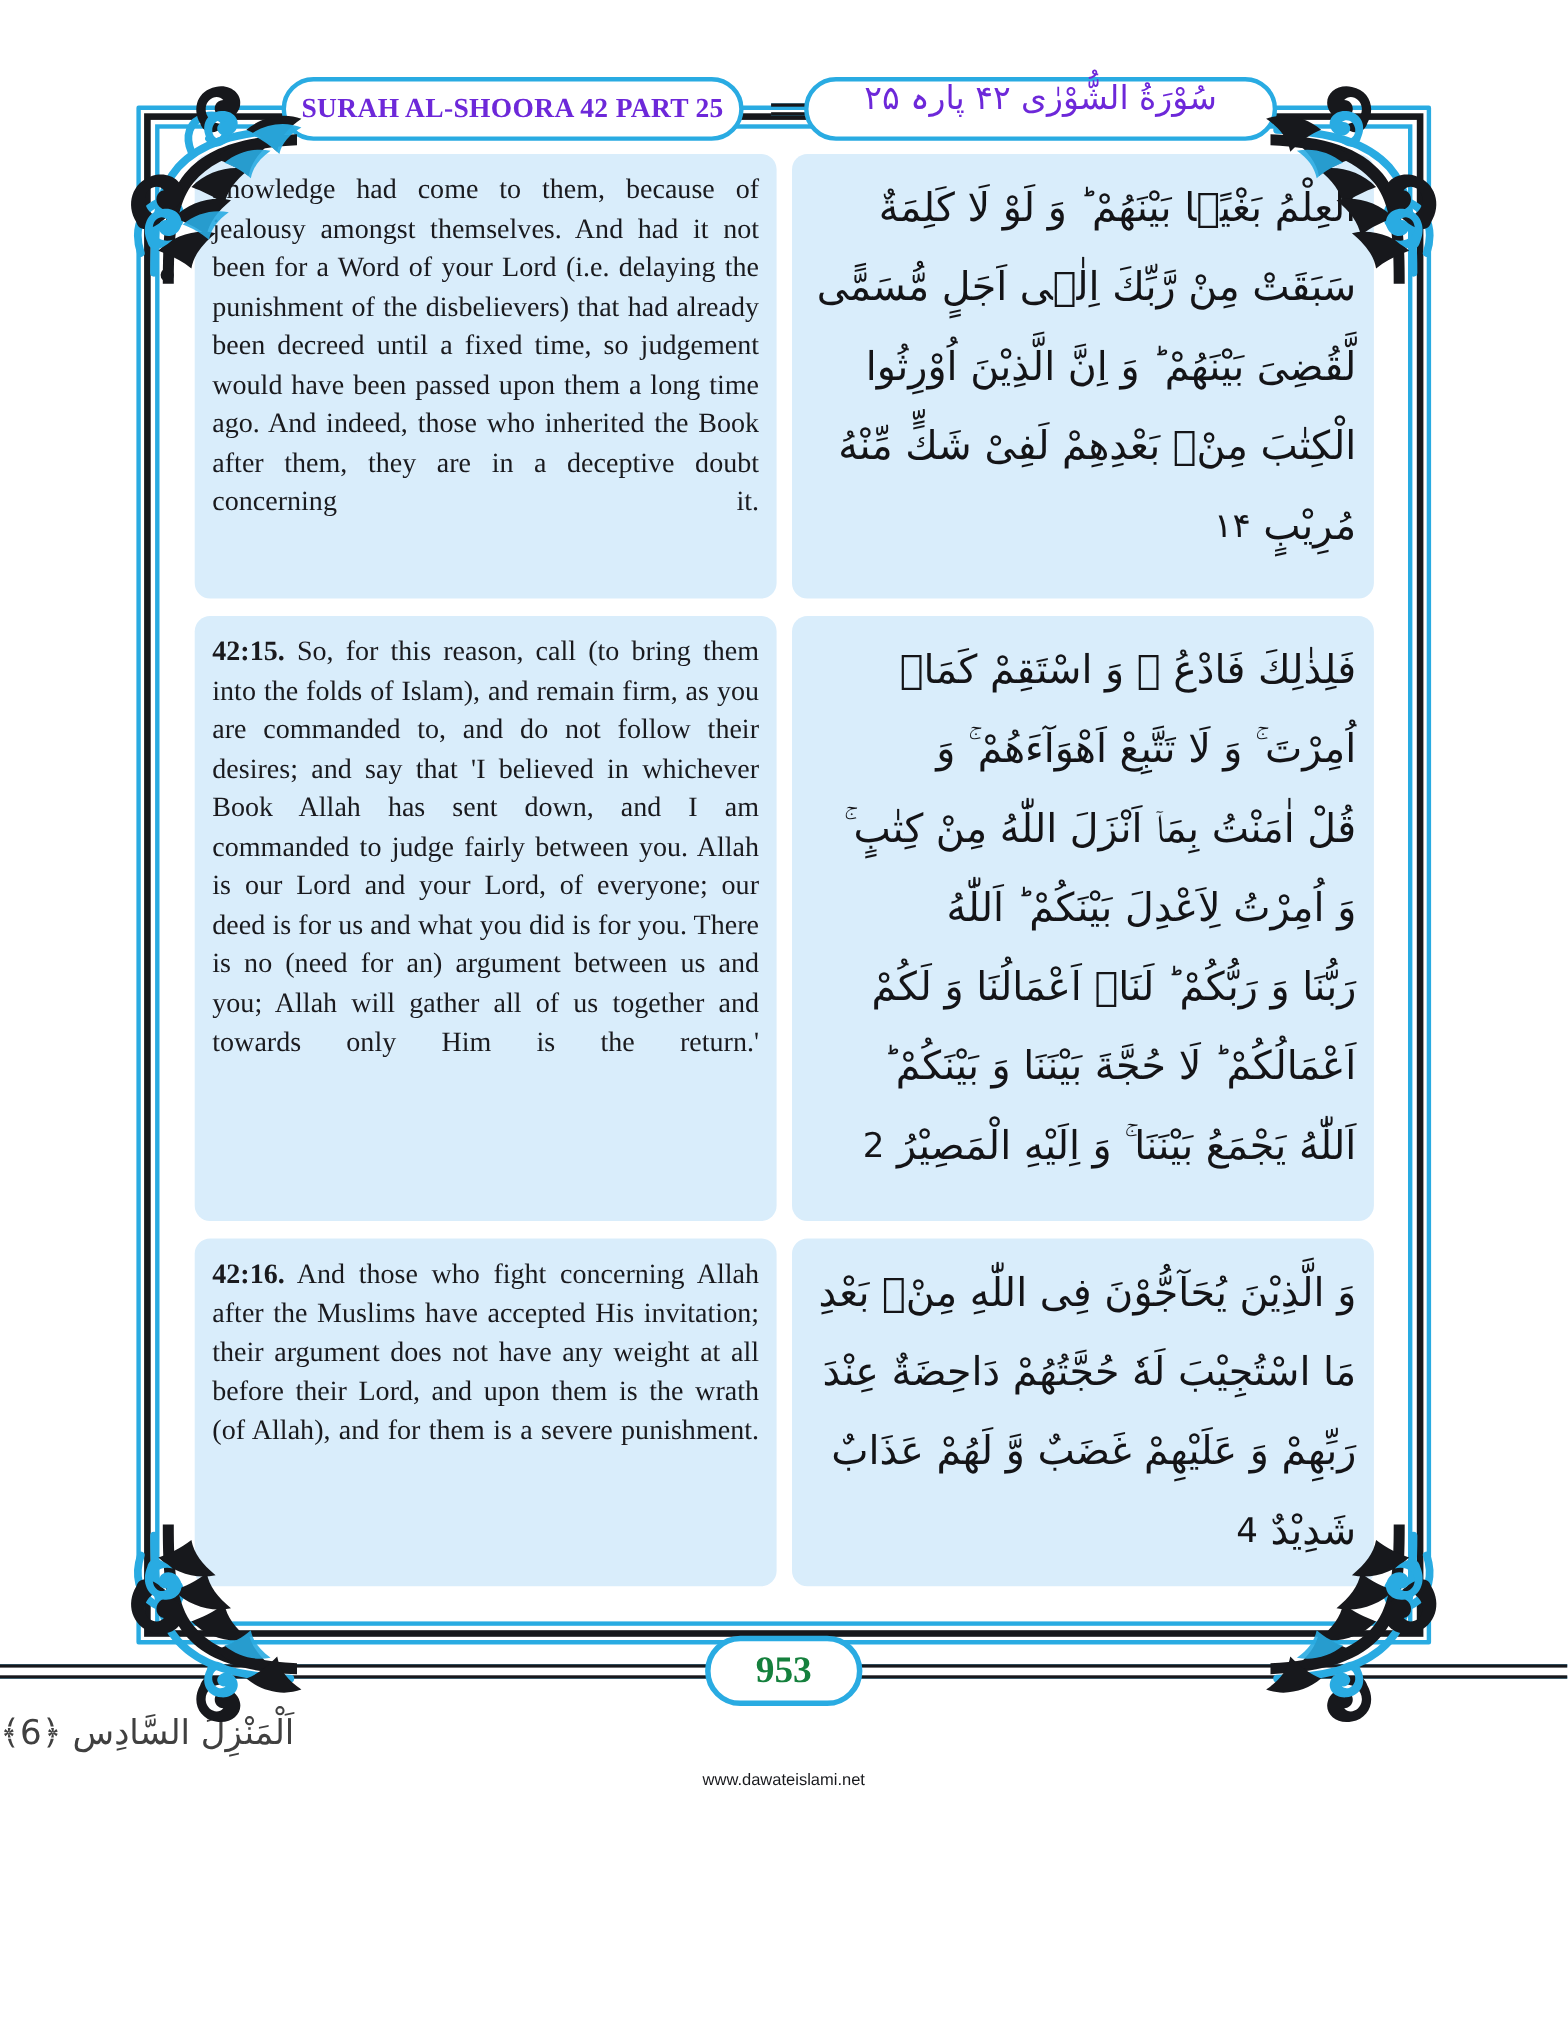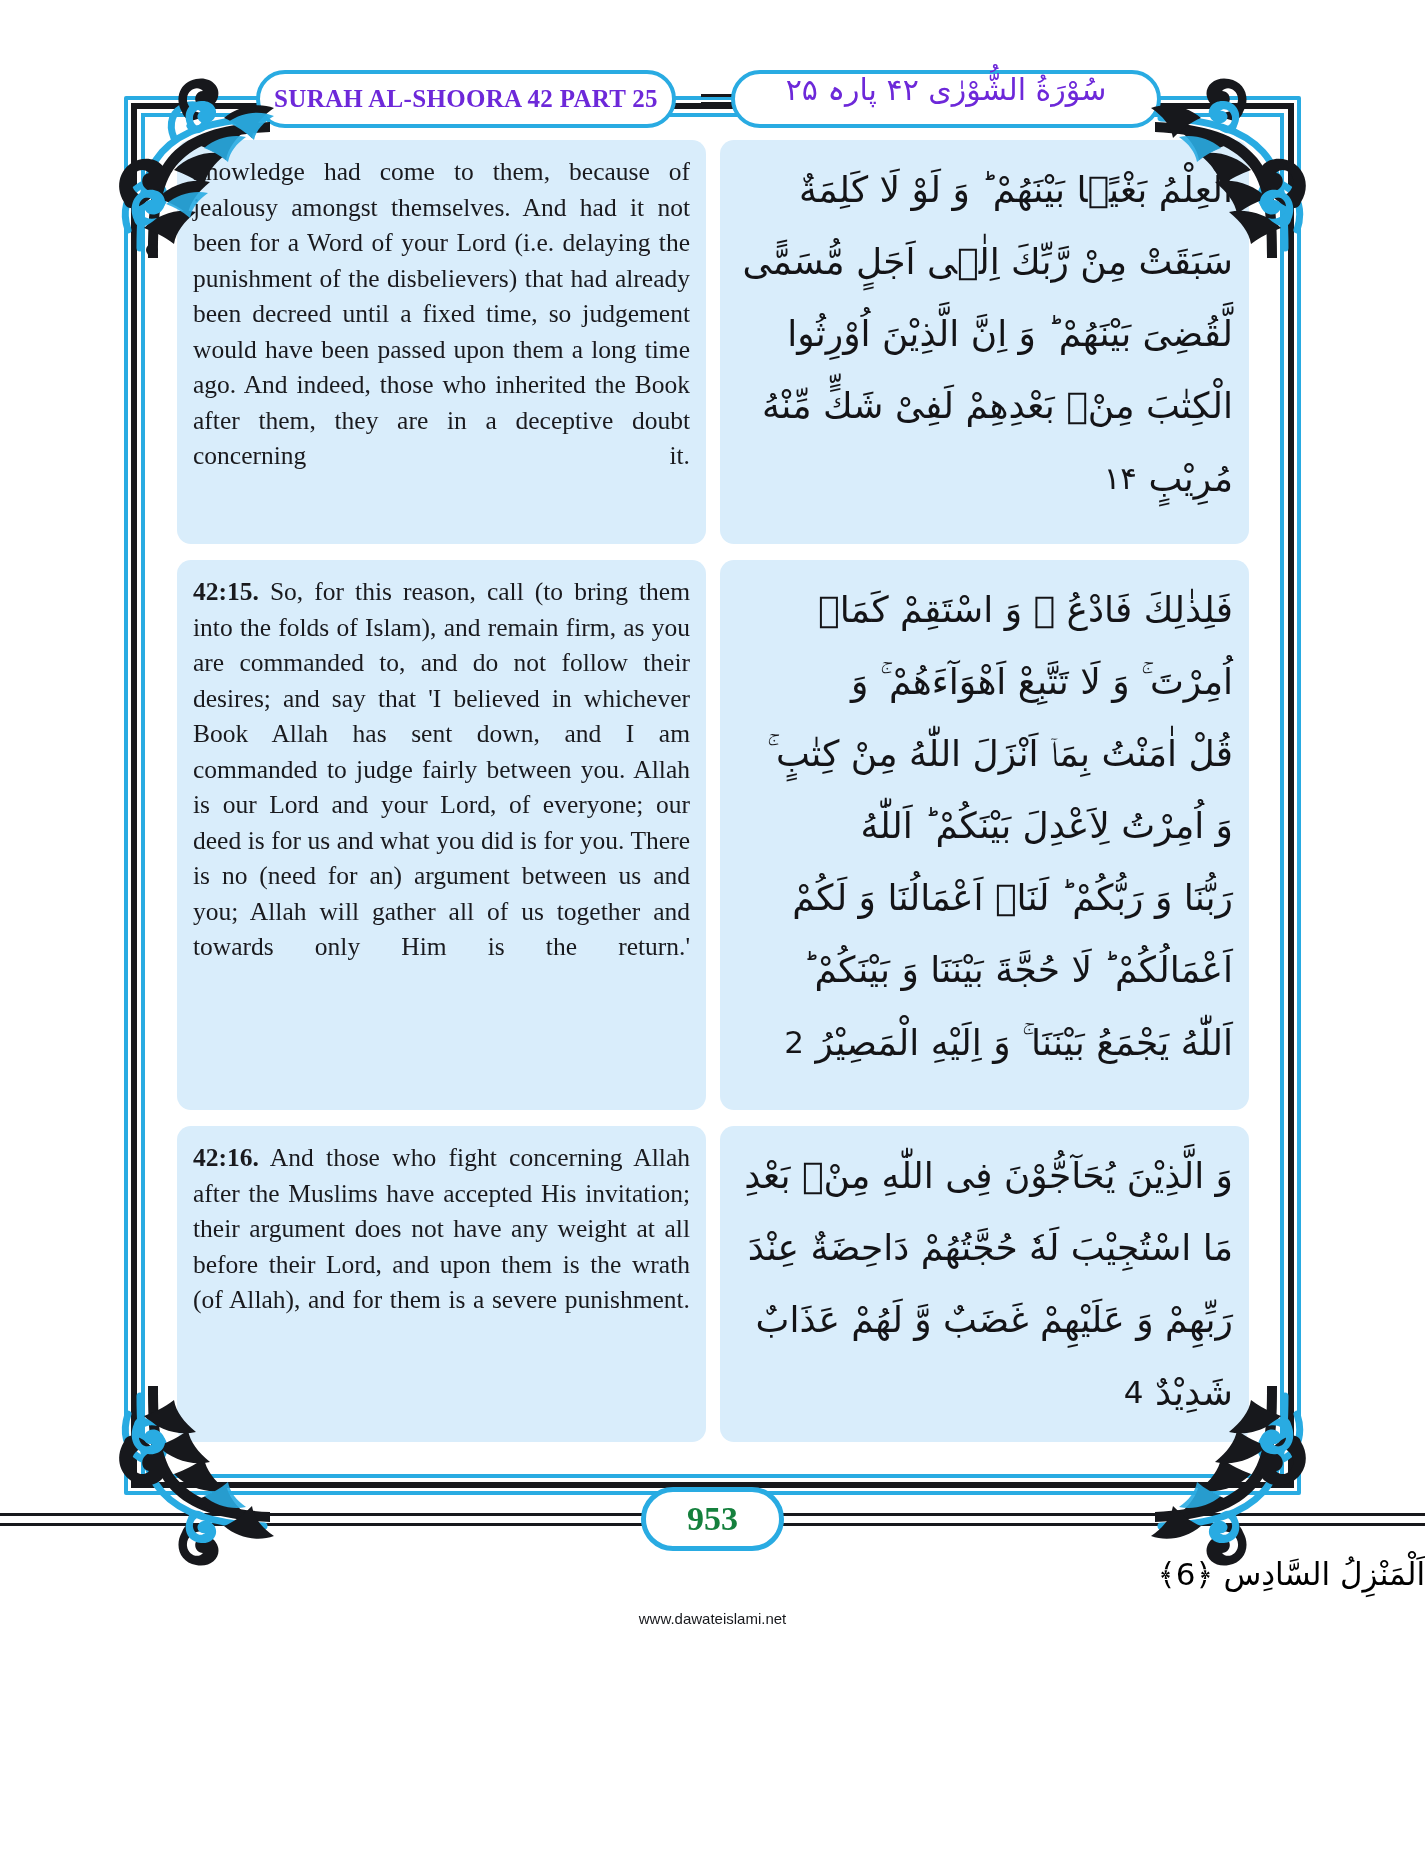--- a/index.html
+++ b/index.html
@@ -223,24 +223,24 @@
     justify-content: center;
     font-size: 34px;
     font-weight: bold;
     color: #15803d;
     z-index: 6;
   }
   #manzil {
     position: absolute;
     left: 0; top: 1556px;
     width: 1425px;
-    text-align: right;
+    text-align: left;
     font-family: "DejaVu Sans", "Liberation Sans", sans-serif;
     font-size: 31px;
-    color: #000000;
+    color: #404040;
     direction: rtl;
   }
   #site {
     position: absolute;
     left: 0; top: 1610px;
     width: 1425px;
     text-align: center;
     font-family: "Liberation Sans", "DejaVu Sans", sans-serif;
     font-size: 15px;
     color: #17181c;

